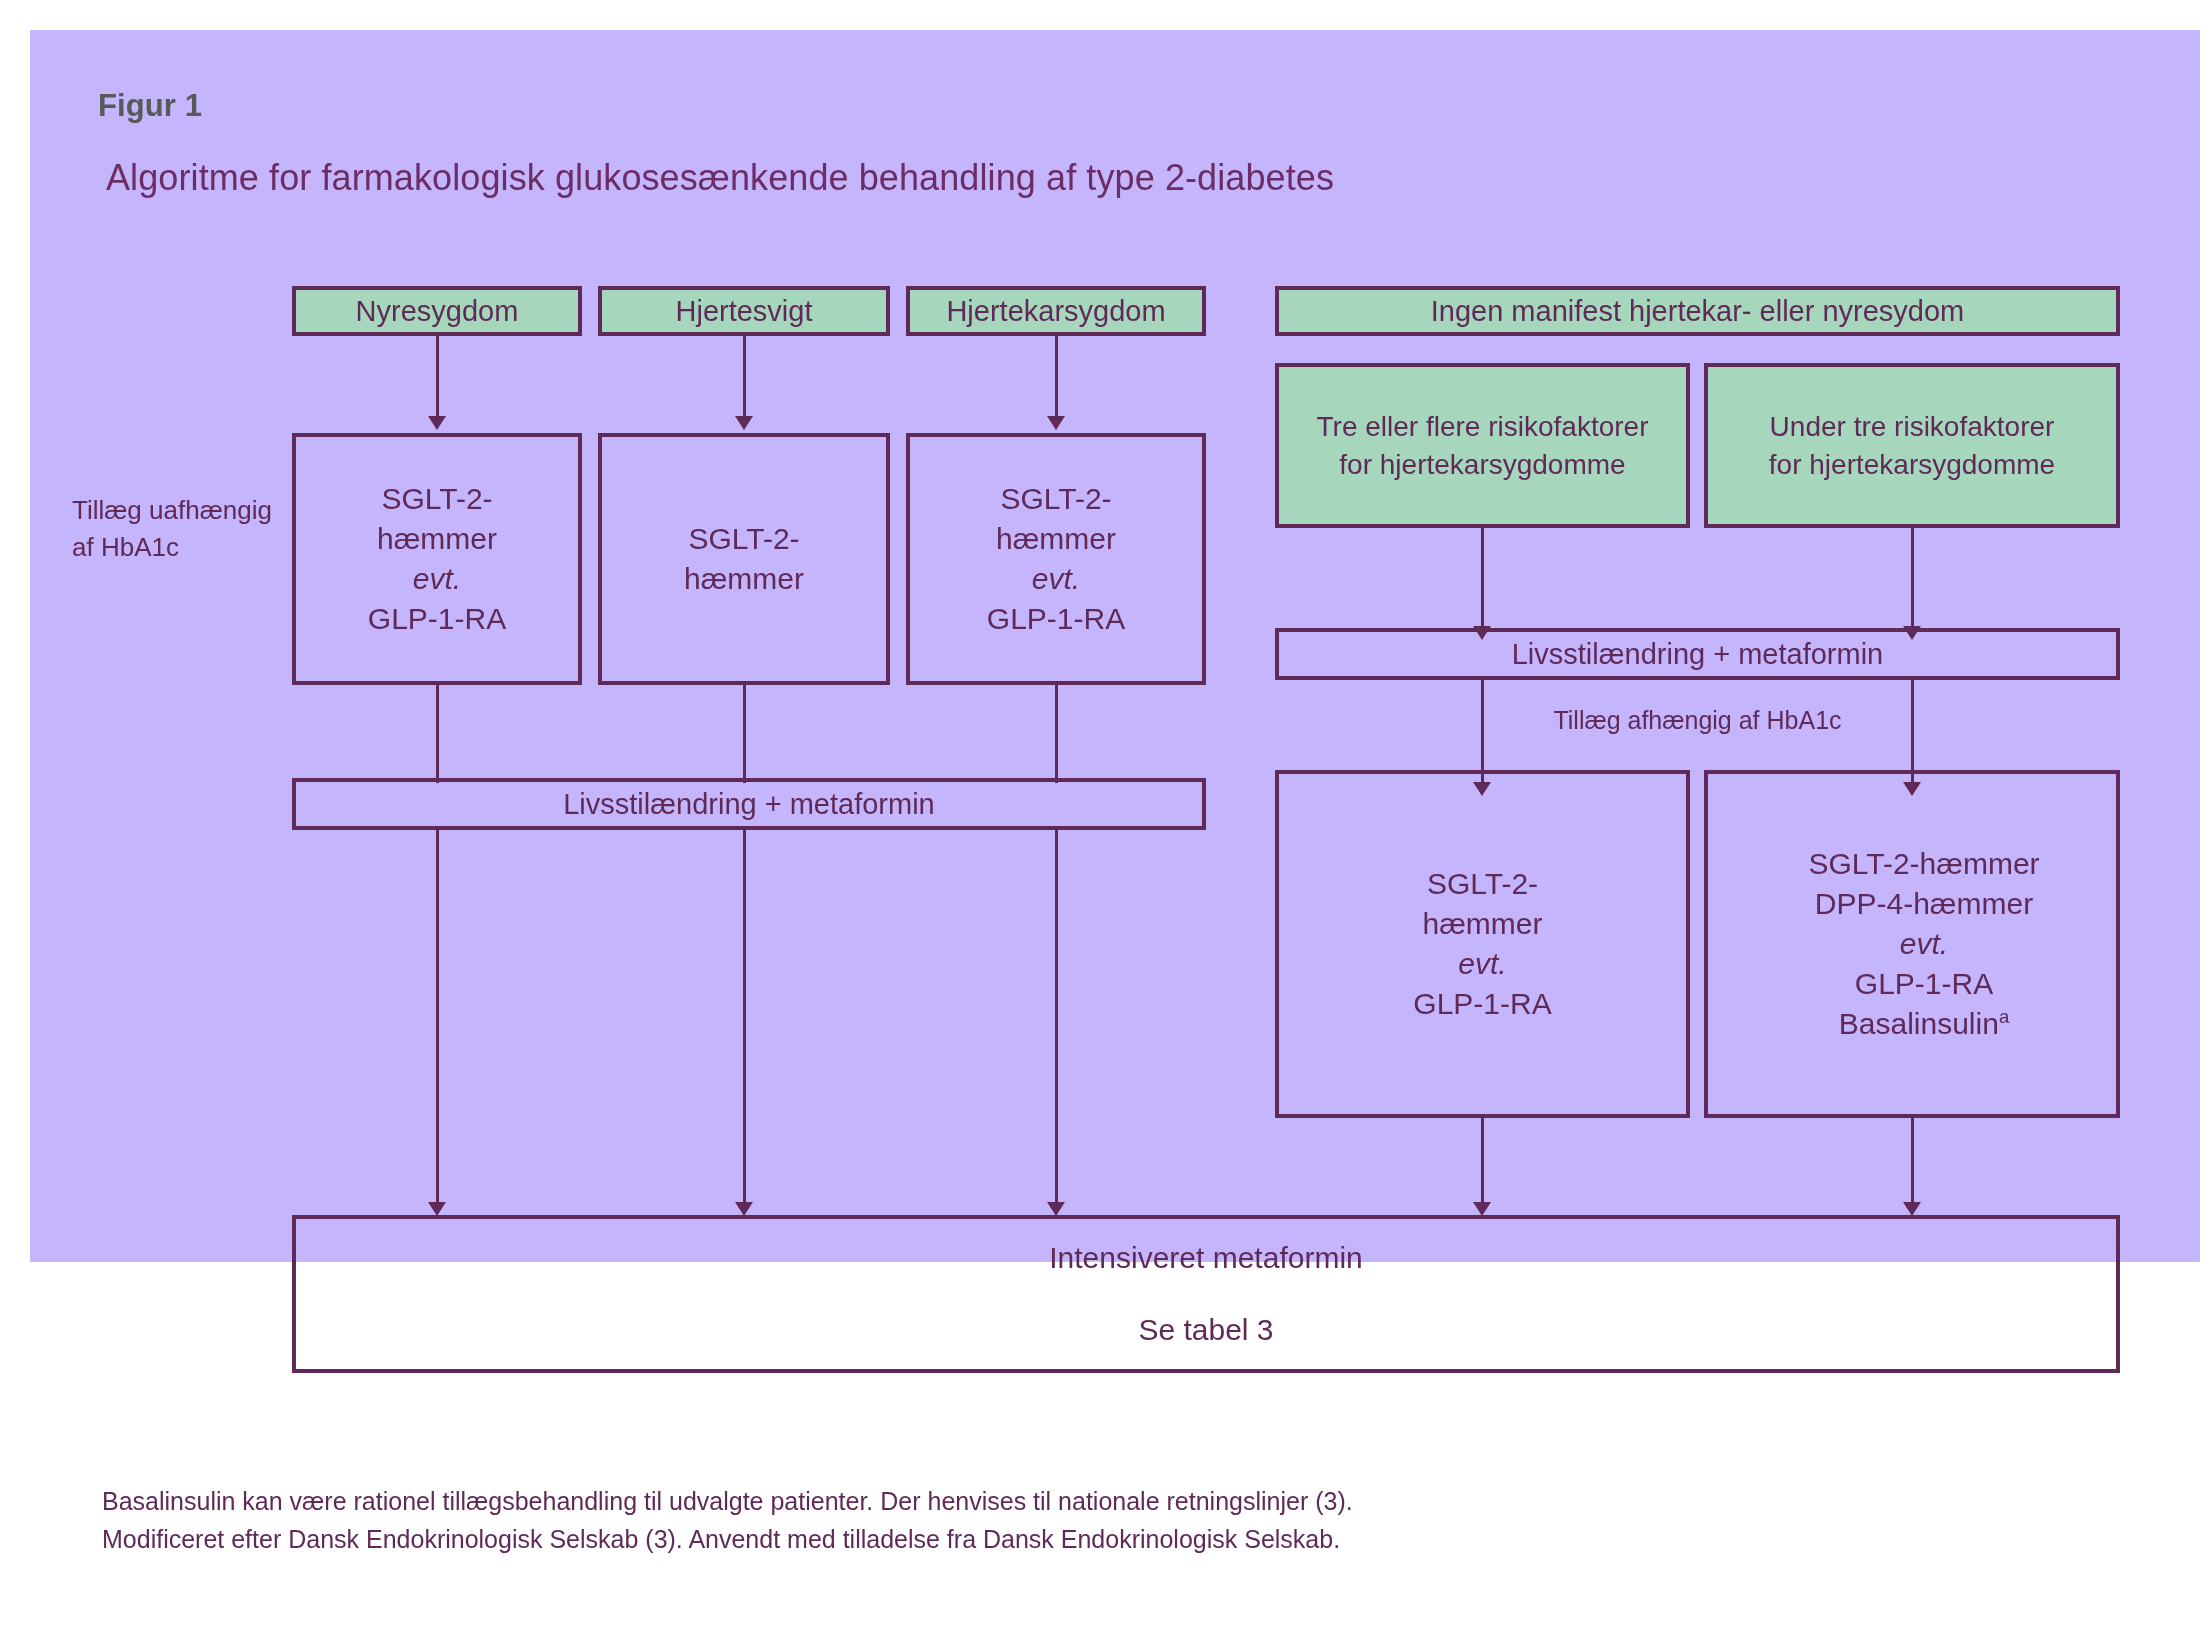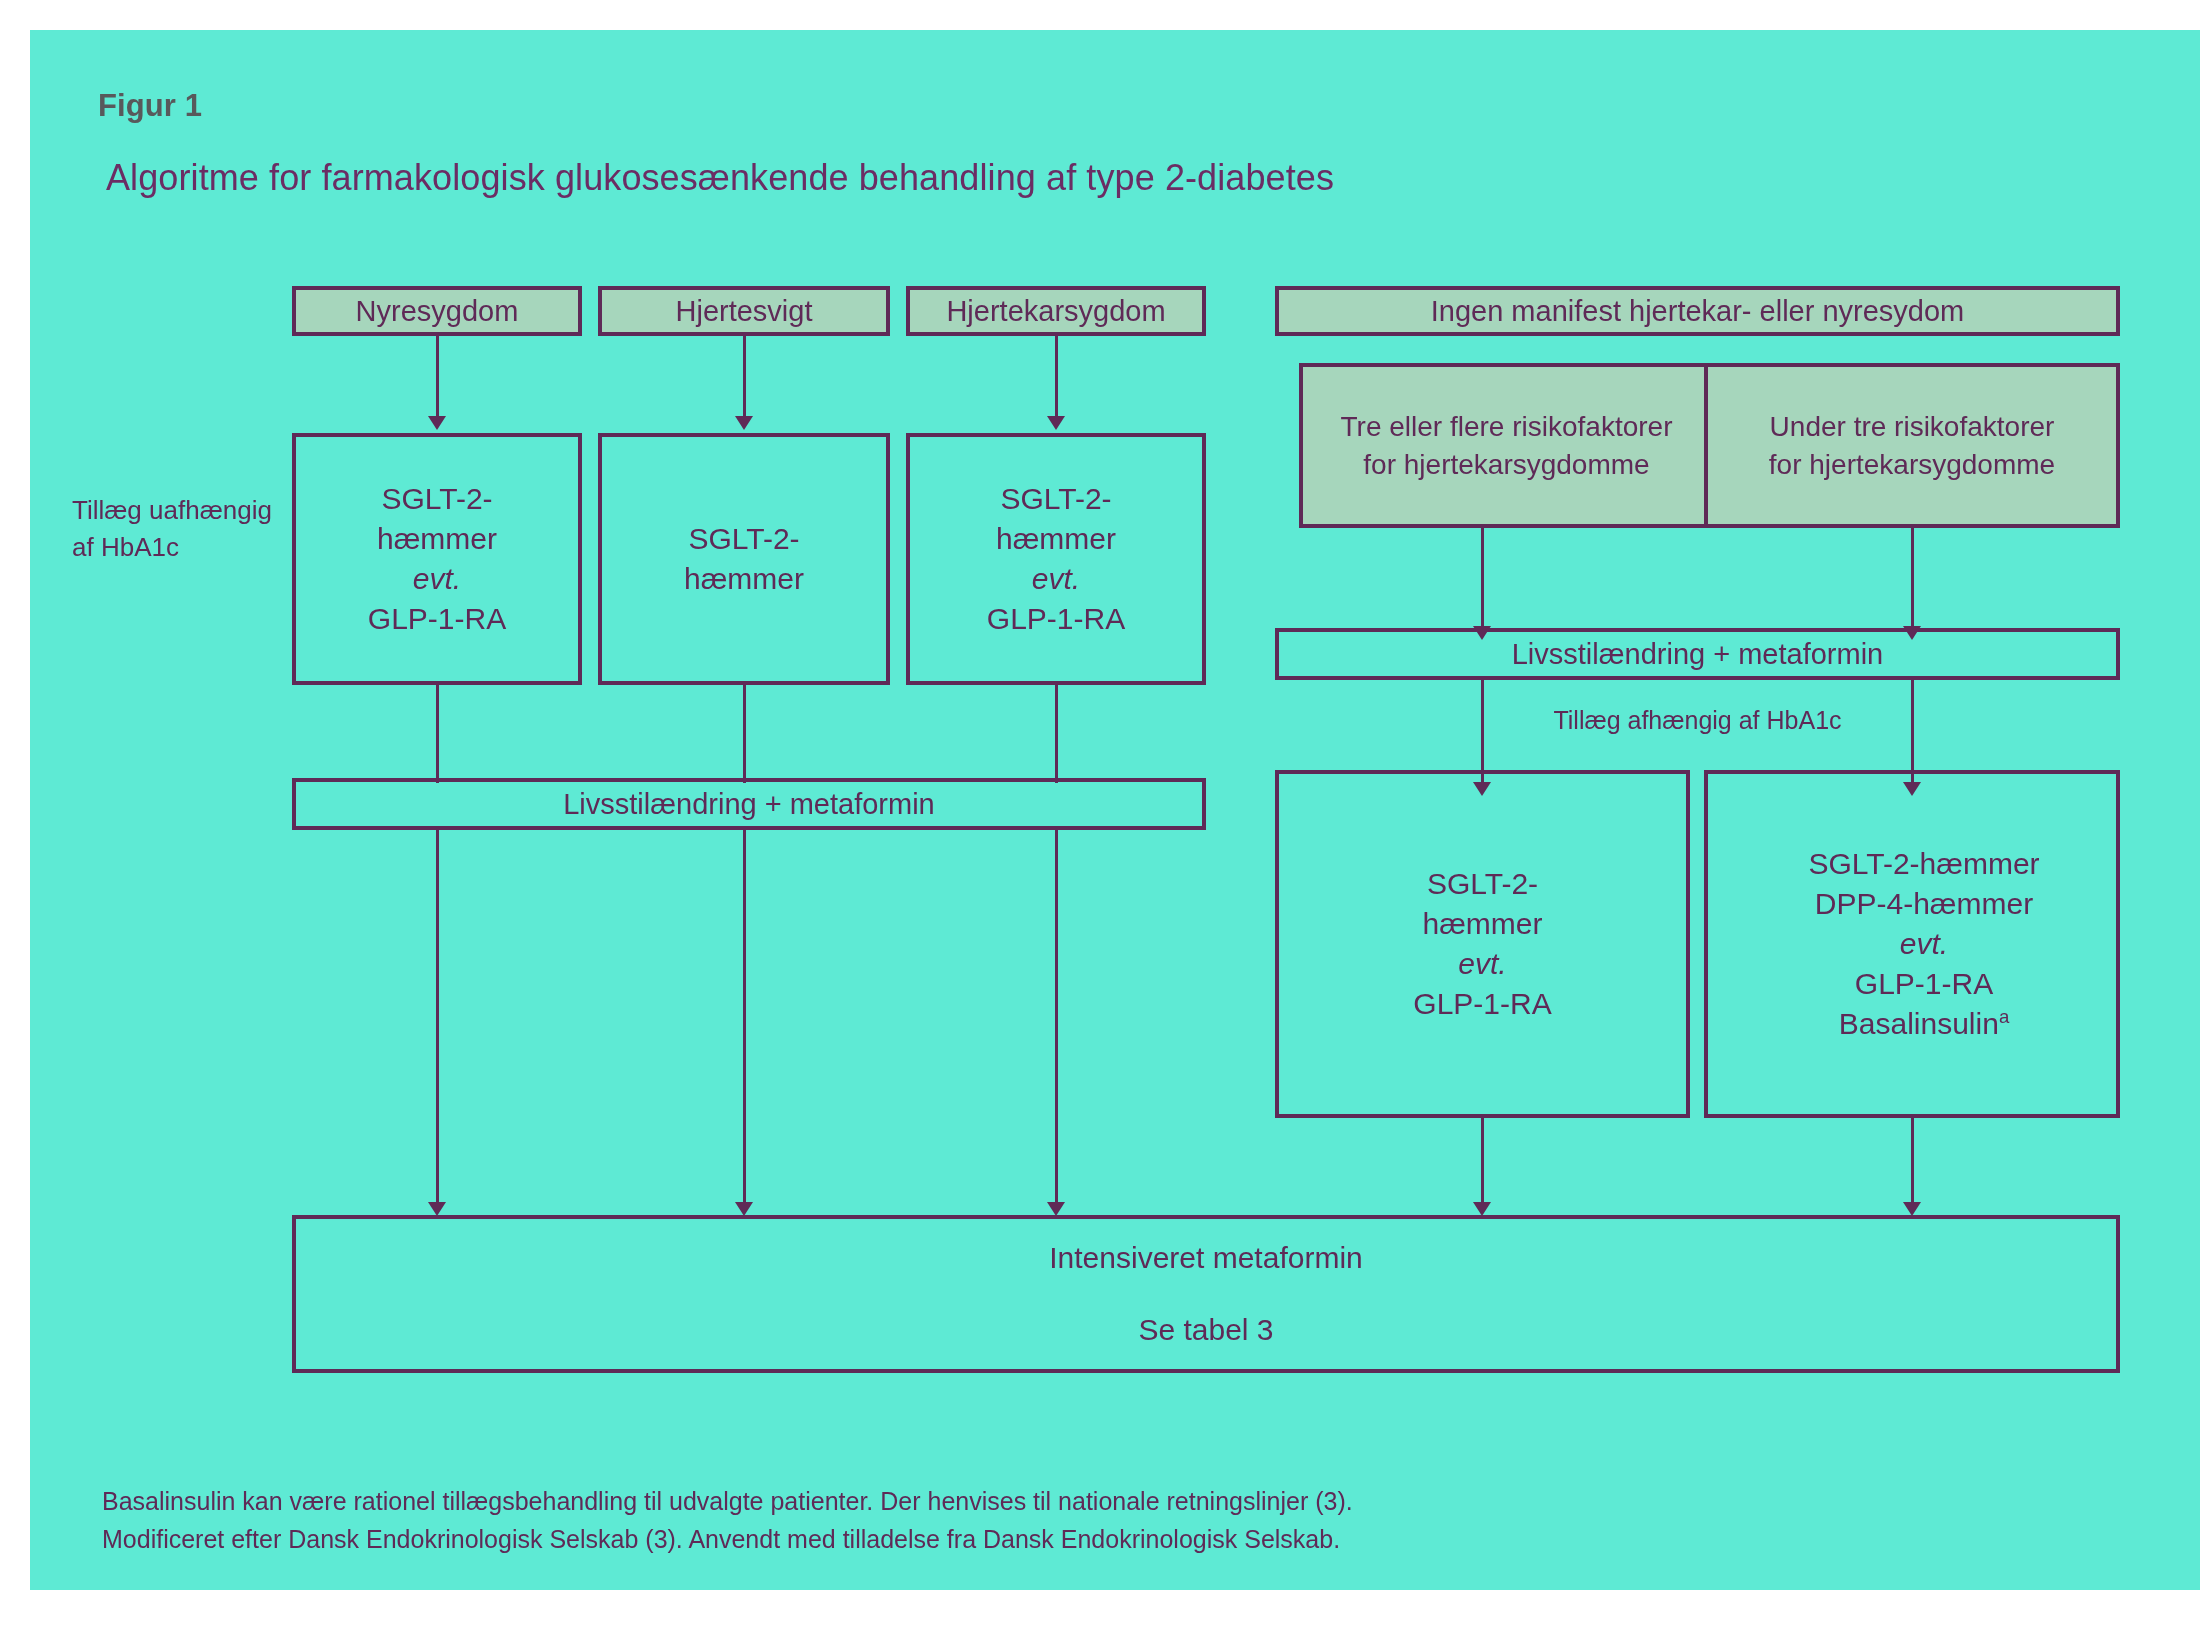--- a/index.html
+++ b/index.html
@@ -11,22 +11,22 @@
     width: 2210px;
     height: 1640px;
     font-family: "Liberation Sans", sans-serif;
     overflow: hidden;
   }
   .figure-panel {
     position: absolute;
     left: 30px;
     top: 30px;
     width: 2170px;
-    height: 1560px;
-    background: #5eead4;
+    height: 1232px;
+    background: #c4b5fd;
   }
   
   .fig-label {
     position: absolute;
     left: 68px;
     top: 58px;
     font-size: 31px;
     font-weight: bold;
     color: #58595b;
     letter-spacing: .1px;
@@ -177,21 +177,21 @@
   <div class="arrowhead" style="left:705px; top:1172px;"></div>
   <div class="vline" style="left:1025px; top:800px; height:375px;"></div>
   <div class="arrowhead" style="left:1017px; top:1172px;"></div>
 
   <div class="box green" style="left:1245px; top:256px; width:845px; height:50px; font-size:29px;">
     <div class="inner">
         <span class="ln">Ingen manifest hjertekar- eller nyresydom</span>
       </div>
   </div>
 
-  <div class="box green" style="left:1245px; top:333px; width:415px; height:165px; font-size:28px;margin-left:24px;">
+  <div class="box green" style="left:1245px; top:333px; width:415px; height:165px; font-size:28px;">
     <div class="inner">
       <span class="ln">Tre eller flere risikofaktorer</span>
       <span class="ln">for hjertekarsygdomme</span>
     </div>
   </div>
   <div class="box green" style="left:1674px; top:333px; width:416px; height:165px; font-size:28px;">
     <div class="inner">
       <span class="ln">Under tre risikofaktorer</span>
       <span class="ln">for hjertekarsygdomme</span>
     </div>

